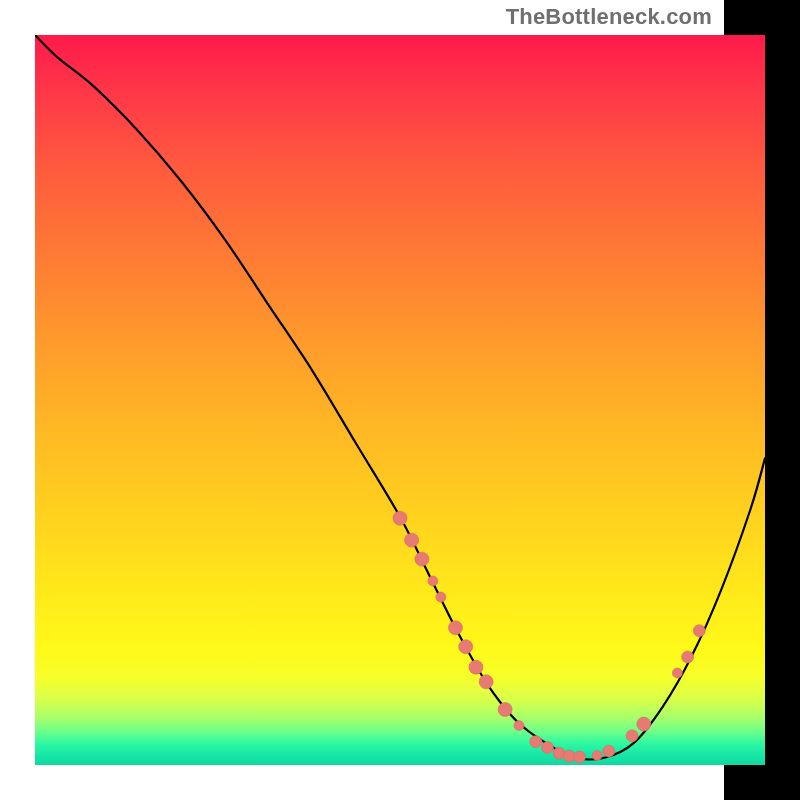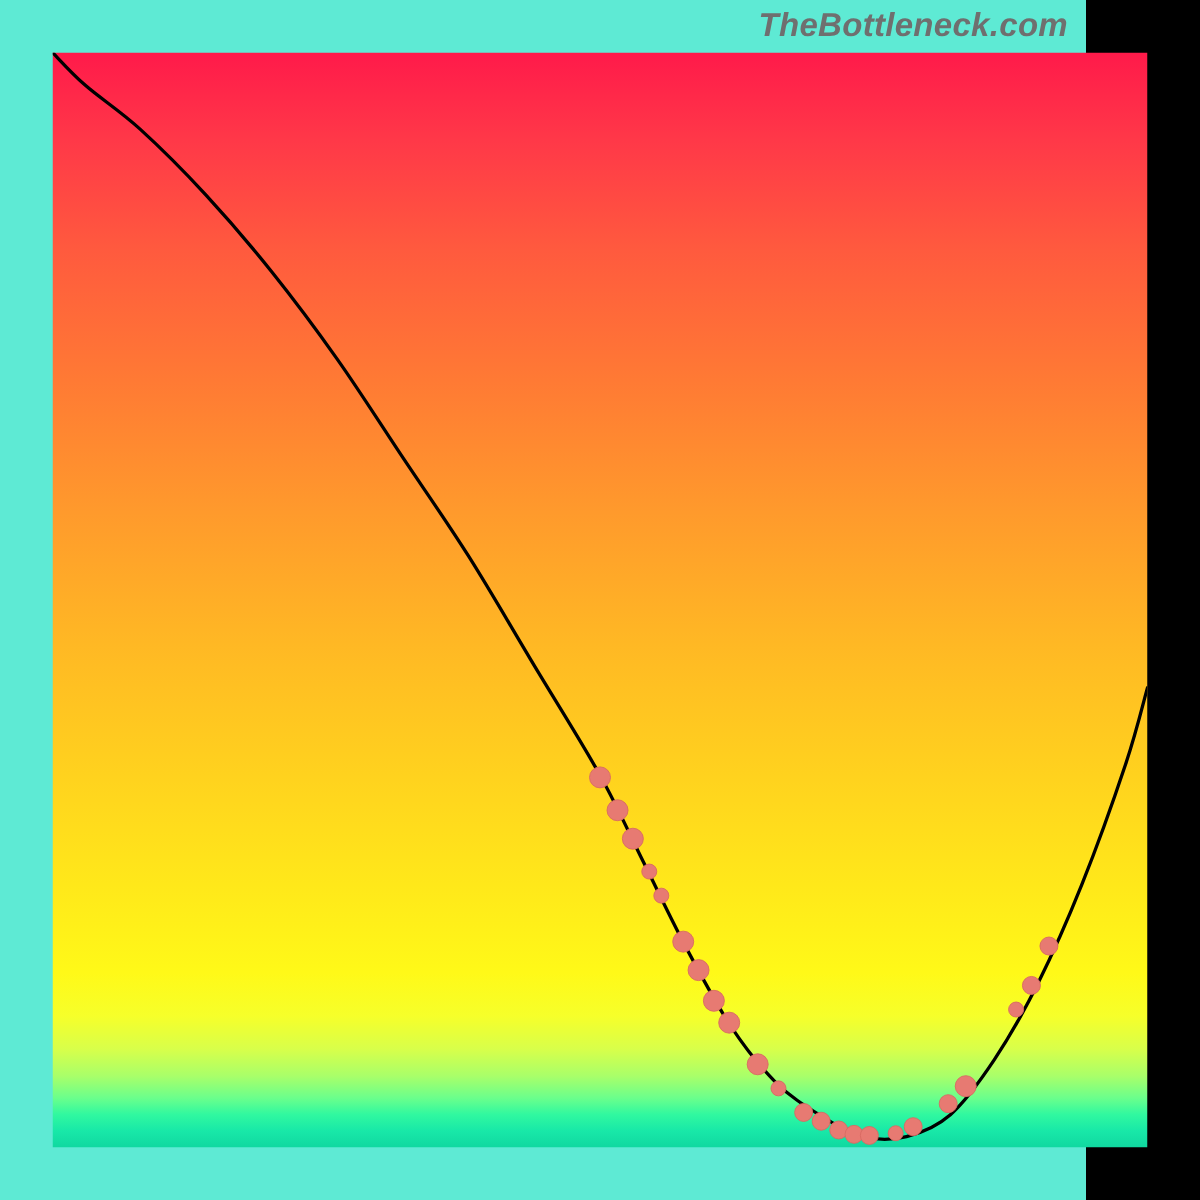--- a/index.html
+++ b/index.html
@@ -1,22 +1,21 @@
 <!DOCTYPE html>
 <html><head>
 <meta charset="utf-8">
 <style>
   * { margin: 0; padding: 0; box-sizing: border-box; }
   html, body { width: 800px; height: 800px; background: #000; overflow: hidden; }
   .container {
     position: relative;
     width: 724px;
     height: 800px;
-    background: #5eead4;
-    font-style: italic;
+    background: #ffffff;
   }
   .watermark {
     position: absolute;
     top: 4px;
     right: 12px;
     font-family: Arial, Helvetica, sans-serif;
     font-size: 22px;
     font-weight: bold;
     color: #6f6f6f;
     letter-spacing: 0.2px;

